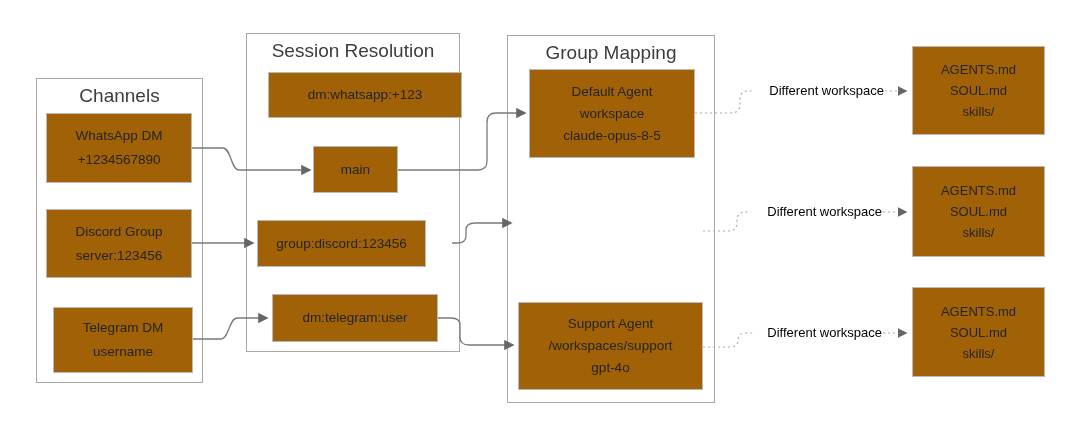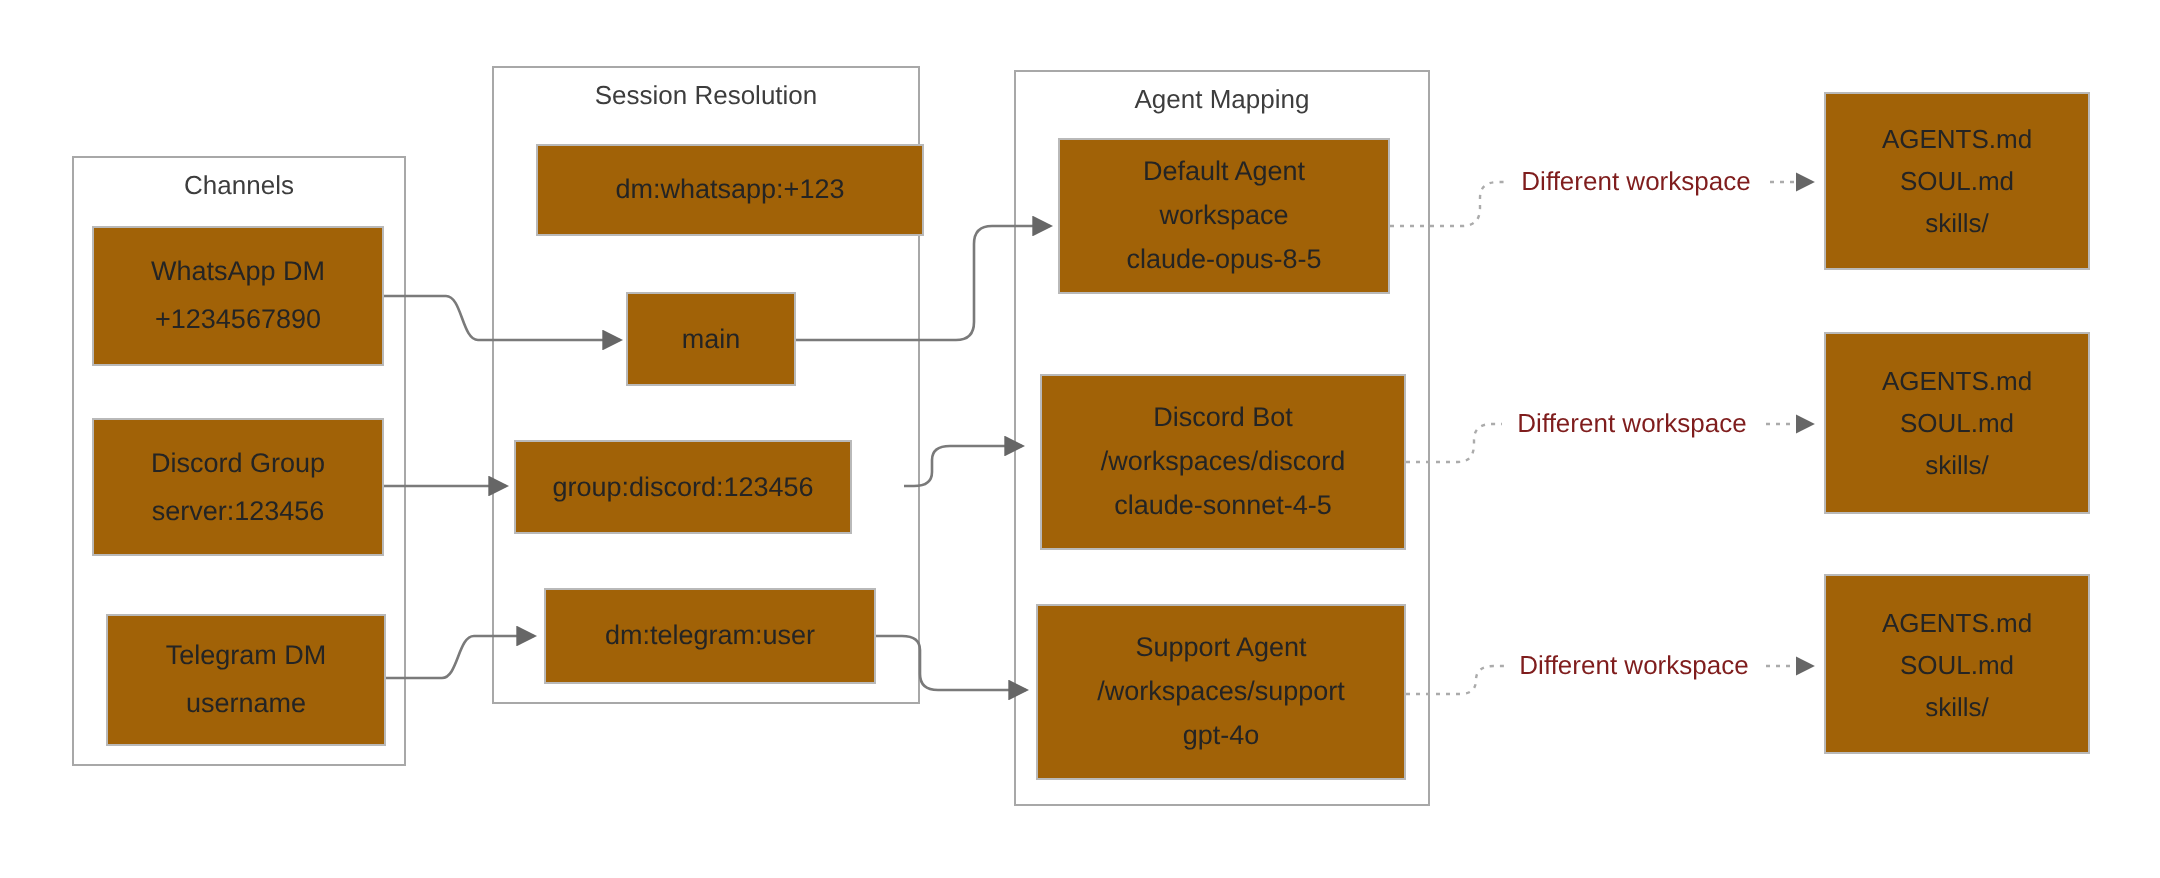--- a/index.html
+++ b/index.html
@@ -6,32 +6,32 @@
   .canvas {
     position:relative; width:1080px; height:439px; background:#ffffff;
     font-family:"Liberation Sans", sans-serif; overflow:hidden;
   }
   .container {
     position:absolute; background:#ffffff; border:1px solid #a8a8a8;
     box-sizing:border-box; z-index:1;
   }
   .group-title {
     position:absolute; top:6px; left:0; right:0; text-align:center;
-    font-size:13px; color:#3d3d3d; z-index:2;
+    font-size:19px; color:#3d3d3d; z-index:2;
   }
   .node {
     position:absolute; background:#a16207; border:1px solid #b9b9b9;
     display:flex; flex-direction:column; justify-content:center; align-items:center;
     text-align:center; color:#242424; box-sizing:border-box; z-index:2;
   }
   .node span { display:block; font-size:13.5px; line-height:22px; }
   .node.two span { line-height:24px; }
   .node.ws span { font-size:13px; line-height:21px; }
   .link-label {
-    position:absolute; font-size:13px; color:#7f1d1d; text-align:center; z-index:4;
+    position:absolute; font-size:13px; color:#000000; text-align:right; z-index:4;
   }
   svg.wires { position:absolute; top:0; left:0; z-index:5; pointer-events:none; }
 </style>
 </head>
 <body>
 
 <div class="canvas">
 
   <section class="container" style="left:36px;top:78px;width:167px;height:305px">
     <div class="group-title">Channels</div>
@@ -59,31 +59,26 @@
     <span>main</span>
   </div>
   <div class="node single" style="left:257px;top:220px;width:169px;height:47px">
     <span>group:discord:123456</span>
   </div>
   <div class="node single" style="left:272px;top:294px;width:166px;height:48px">
     <span>dm:telegram:user</span>
   </div>
 
   <section class="container" style="left:507px;top:35px;width:208px;height:368px">
-    <div class="group-title">Agent Mapping</div>
+    <div class="group-title">Group Mapping</div>
   </section>
-  <div class="node" style="left:529px;top:69px;width:166px;height:78px">
+  <div class="node" style="left:529px;top:69px;width:166px;height:89px">
     <span>Default Agent</span>
     <span>workspace</span>
     <span>claude-opus-8-5</span>
-  </div>
-  <div class="node" style="left:520px;top:187px;width:183px;height:88px">
-    <span>Discord Bot</span>
-    <span>/workspaces/discord</span>
-    <span>claude-sonnet-4-5</span>
   </div>
   <div class="node" style="left:518px;top:302px;width:185px;height:88px">
     <span>Support Agent</span>
     <span>/workspaces/support</span>
     <span>gpt-4o</span>
   </div>
 
   <div class="node ws" style="left:912px;top:46px;width:133px;height:89px">
     <span>AGENTS.md</span>
     <span>SOUL.md</span>

